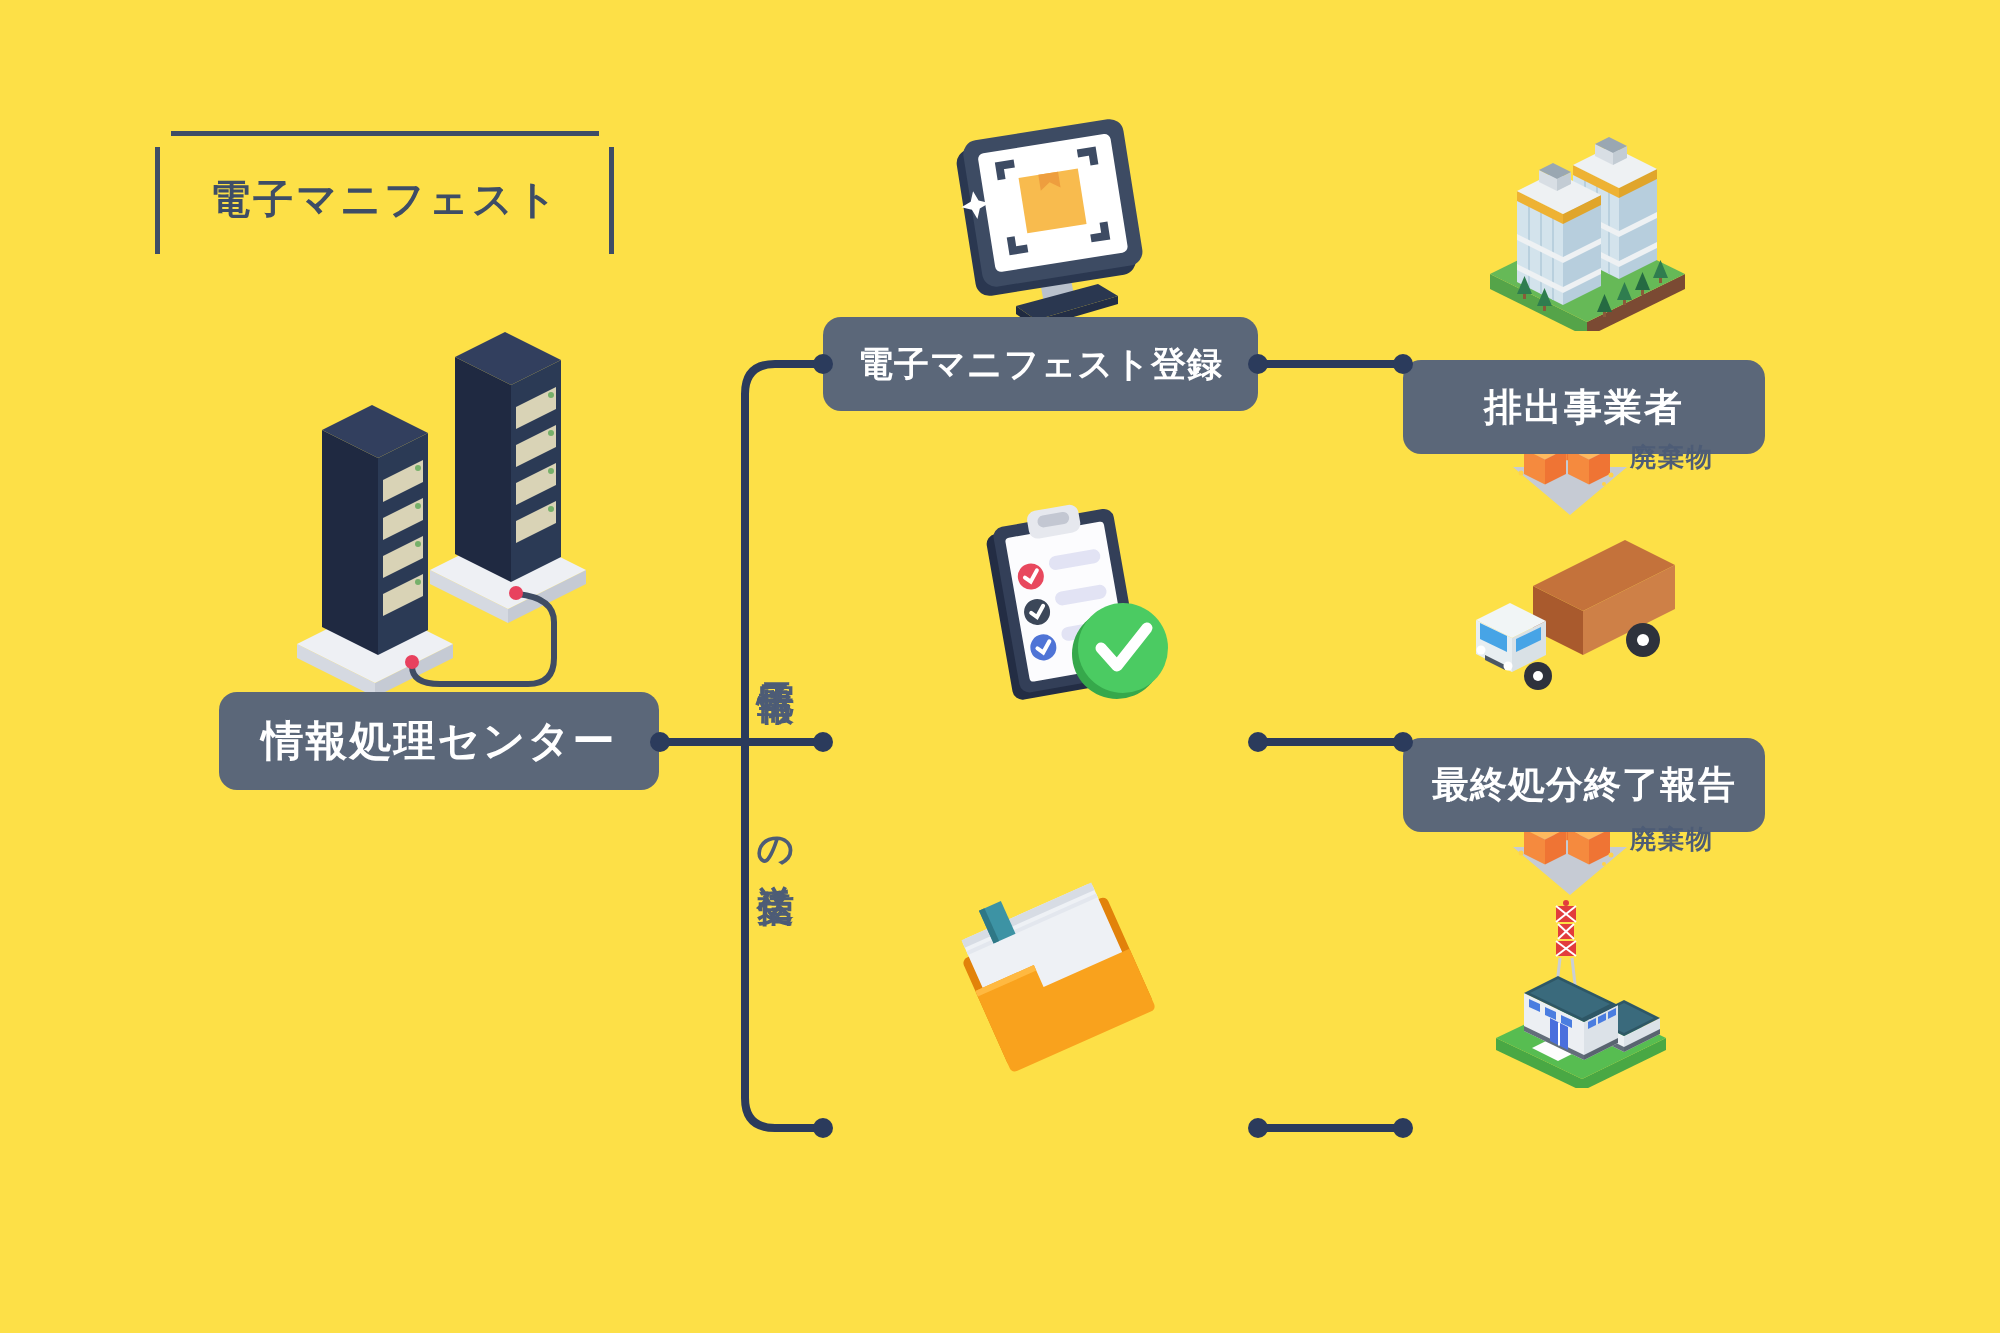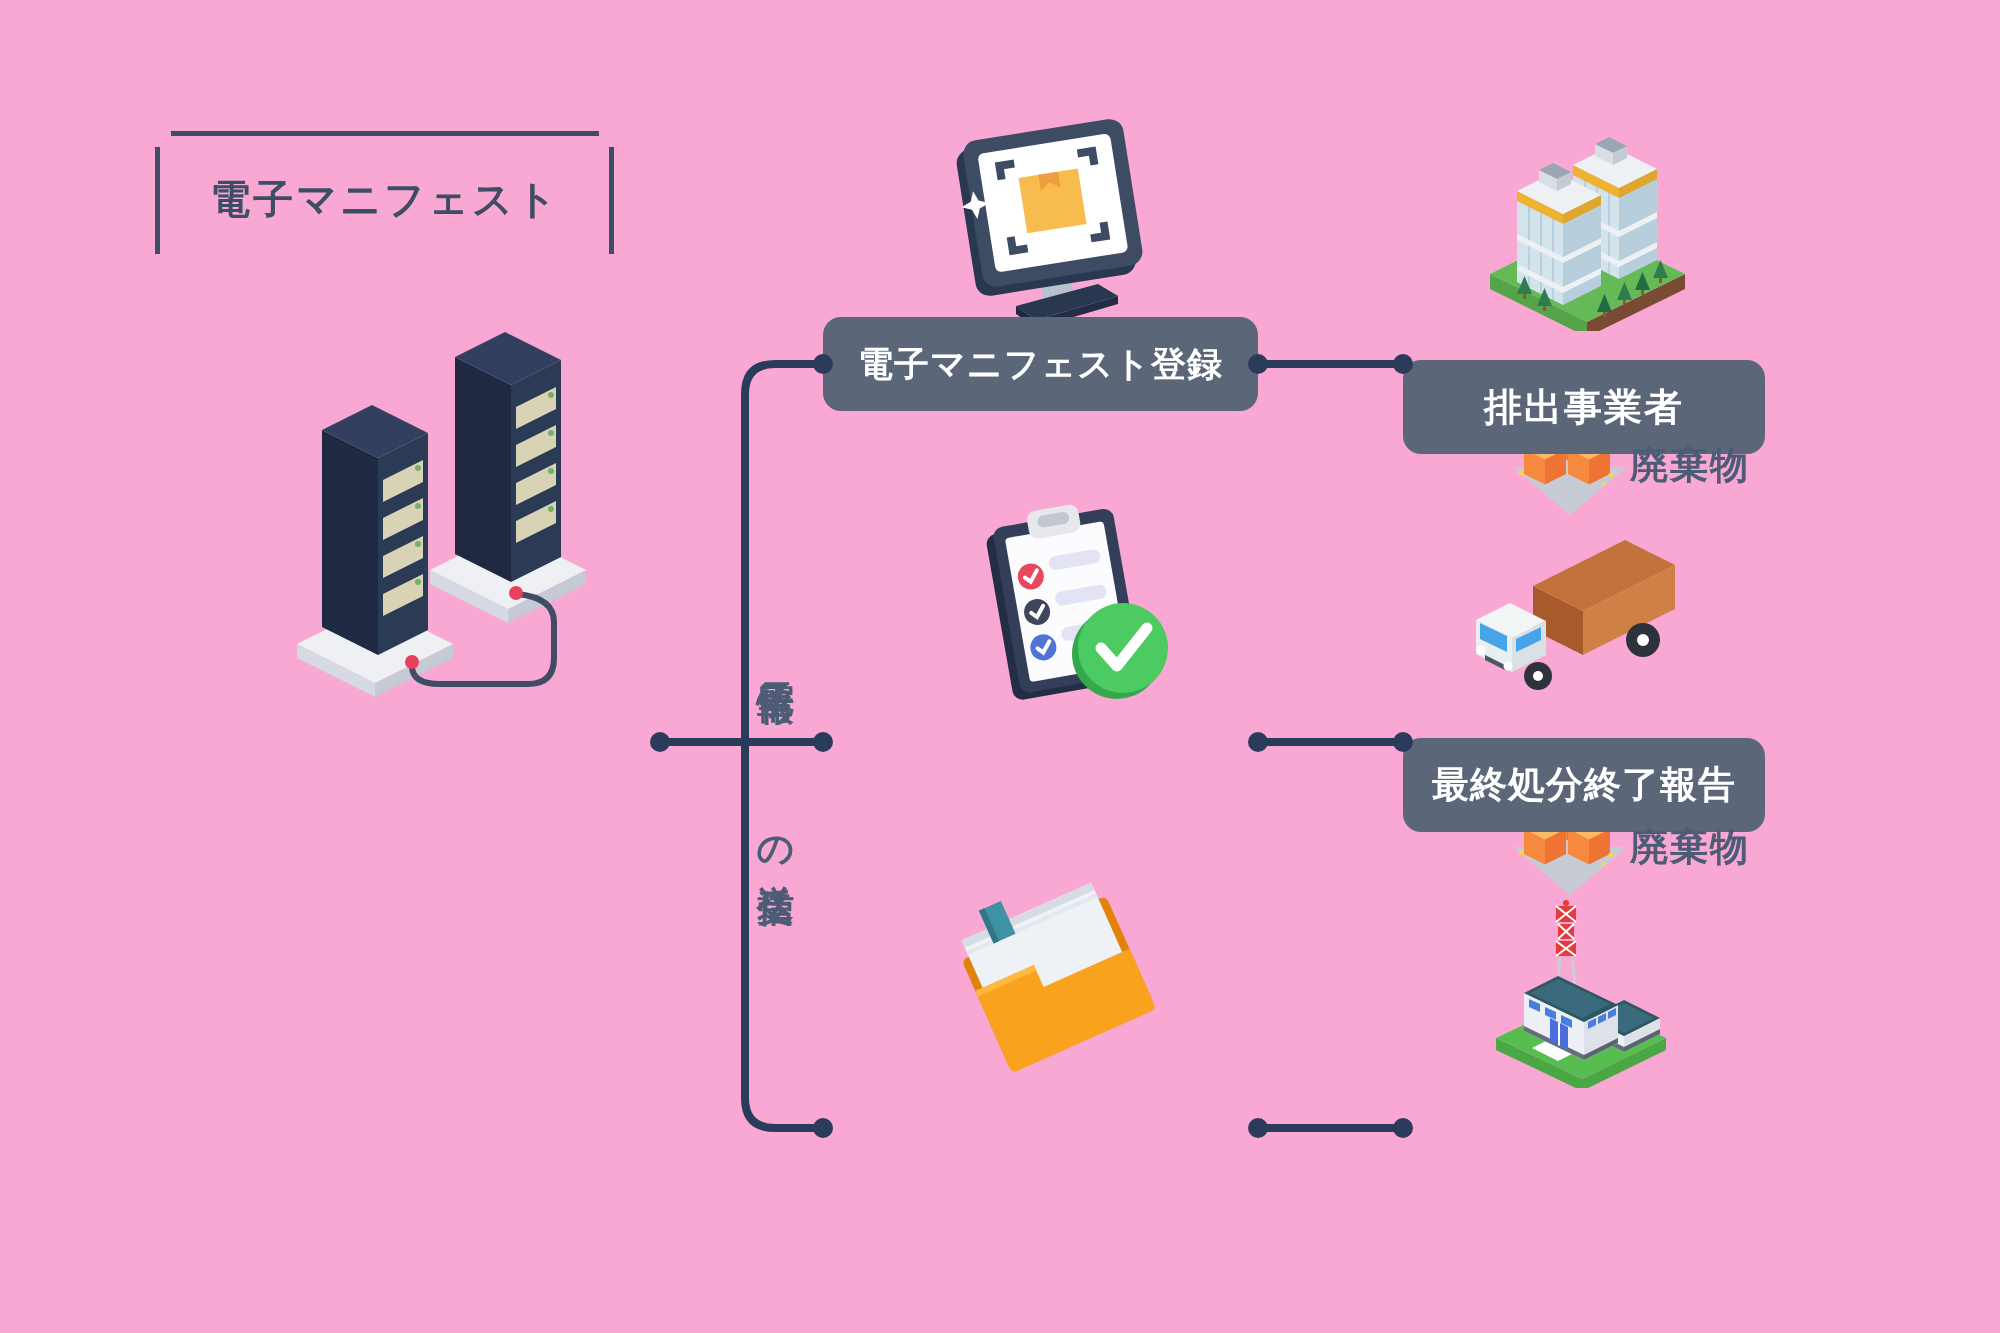--- a/index.html
+++ b/index.html
@@ -1,18 +1,18 @@
 <!DOCTYPE html>
 <html><head>
 <meta charset="utf-8">
 <style>
   html,body{margin:0;padding:0;background:#cfd4dd;}
   .canvas{
     position:relative;width:2000px;height:1333px;overflow:hidden;
-    background:#f9a8d4;
+    background:#fde047;
     font-family:"DejaVu Sans","Liberation Sans",sans-serif;
   }
   
   .t-line{position:absolute;background:#3e4d66;}
   .title-text{
     position:absolute;left:171px;top:147px;width:428px;height:104px;
     display:flex;align-items:center;justify-content:center;
     font-size:40px;font-weight:700;letter-spacing:3px;color:#3e4d66;
   }
   
@@ -38,21 +38,21 @@
     position:absolute;left:752px;width:48px;z-index:5;
     writing-mode:vertical-rl;text-orientation:upright;
     font-size:37px;font-weight:600;color:#4d5c76;letter-spacing:2px;
     display:flex;justify-content:center;
   }
   .v-label-1{top:572px;height:170px;}
   .v-label-2{top:752px;height:170px;}
   
   .waste-label{
     position:absolute;left:1630px;width:160px;z-index:5;
-    font-size:38px;font-weight:600;color:#4d5c76;letter-spacing:2px;
+    font-size:26px;font-weight:600;color:#4d5c76;letter-spacing:2px;
   }
   .waste-label-1{top:440px;}
   .waste-label-2{top:822px;}
   .icon{position:absolute;z-index:2;}
 </style>
 </head>
 <body>
 
 <div class="canvas">
 
@@ -121,20 +121,23 @@
         <circle cx="158" cy="176" r="3"></circle>
       <circle cx="158" cy="214" r="3"></circle>
         <circle cx="158" cy="252" r="3"></circle>
     </g>
 
     <path d="M152,336 Q152,354 180,354 H268 Q294,354 294,328 V292 Q294,268 258,264" stroke="#3f4c63" stroke-width="6" fill="none" stroke-linecap="round"></path>
     <circle cx="152" cy="332" r="7" fill="#e8415e"></circle>
     <circle cx="256" cy="263" r="7" fill="#e8415e"></circle>
   </svg>
 
+  <div class="box box-hub">
+    <span>情報処理センター</span>
+  </div>
 
   <div class="v-label v-label-1">電子情報</div>
   <div class="v-label v-label-2">の送受信</div>
 
   <svg class="icon" style="left:942px;top:102px;" width="210" height="232" viewBox="0 0 210 232">
     <polygon points="98,180 128,172 134,204 104,212" fill="#b9c1cd"></polygon>
     <polygon points="74,204 156,182 176,194 94,218" fill="#2a3750"></polygon>
     <polygon points="74,204 94,218 94,226 74,212" fill="#1f2a40"></polygon>
     <polygon points="94,218 176,194 176,202 94,226" fill="#232e46"></polygon>
     <g transform="rotate(-9 105 115)">

